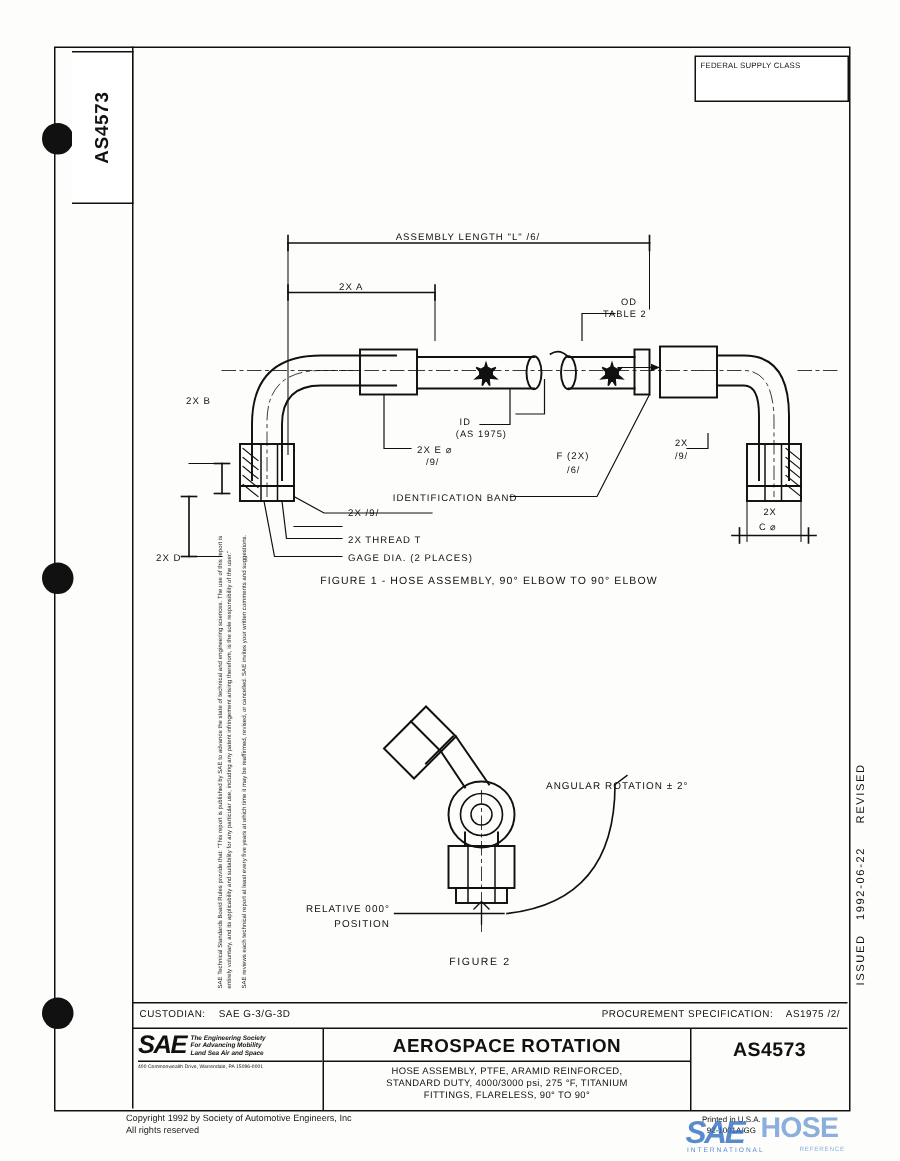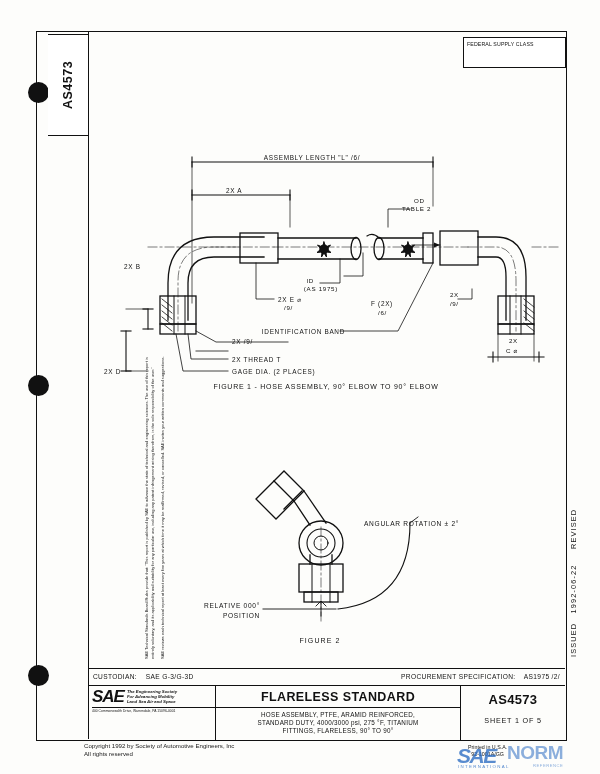--- a/index.html
+++ b/index.html
@@ -343,46 +343,45 @@
           <div>
             <div class="sae-tag">The Engineering Society</div>
             <div class="sae-tag">For Advancing Mobility</div>
             <div class="sae-tag">Land Sea Air and Space</div>
           </div>
         </div>
         <div class="sae-addr">400 Commonwealth Drive, Warrendale, PA   15096-0001</div>
       </div>
 
       <div class="tb-title">
-        <div class="as-head">FLARELESS STANDARD</div>
+        <div class="as-head">AEROSPACE ROTATION</div>
         <div class="as-sub">
           <div>HOSE ASSEMBLY, PTFE, ARAMID REINFORCED,</div>
           <div>STANDARD DUTY, 4000/3000 psi, 275 °F, TITANIUM</div>
           <div>FITTINGS, FLARELESS, 90° TO 90°</div>
         </div>
       </div>
 
       <div class="tb-num">
         <div class="num-big">AS4573</div>
-        <div class="num-sheet">SHEET 1 OF 5</div>
       </div>
 
     </div>
   </div>
 
   <div class="copy">
     <div>Copyright 1992  by Society of Automotive Engineers, Inc</div>
     <div>All rights reserved</div>
   </div>
 
   <div class="printed">
     <div>Printed in U.S.A.</div>
     <div>92-1001A/GG</div>
   </div>
 
   <div class="watermark">
     <div class="wm-sae">SAE</div>
-    <div class="wm-norm">NORM</div>
+    <div class="wm-norm">HOSE</div>
     <div class="wm-intl">INTERNATIONAL</div>
     <div class="wm-ref">REFERENCE</div>
   </div>
 
 </div>
 
 </body></html>

